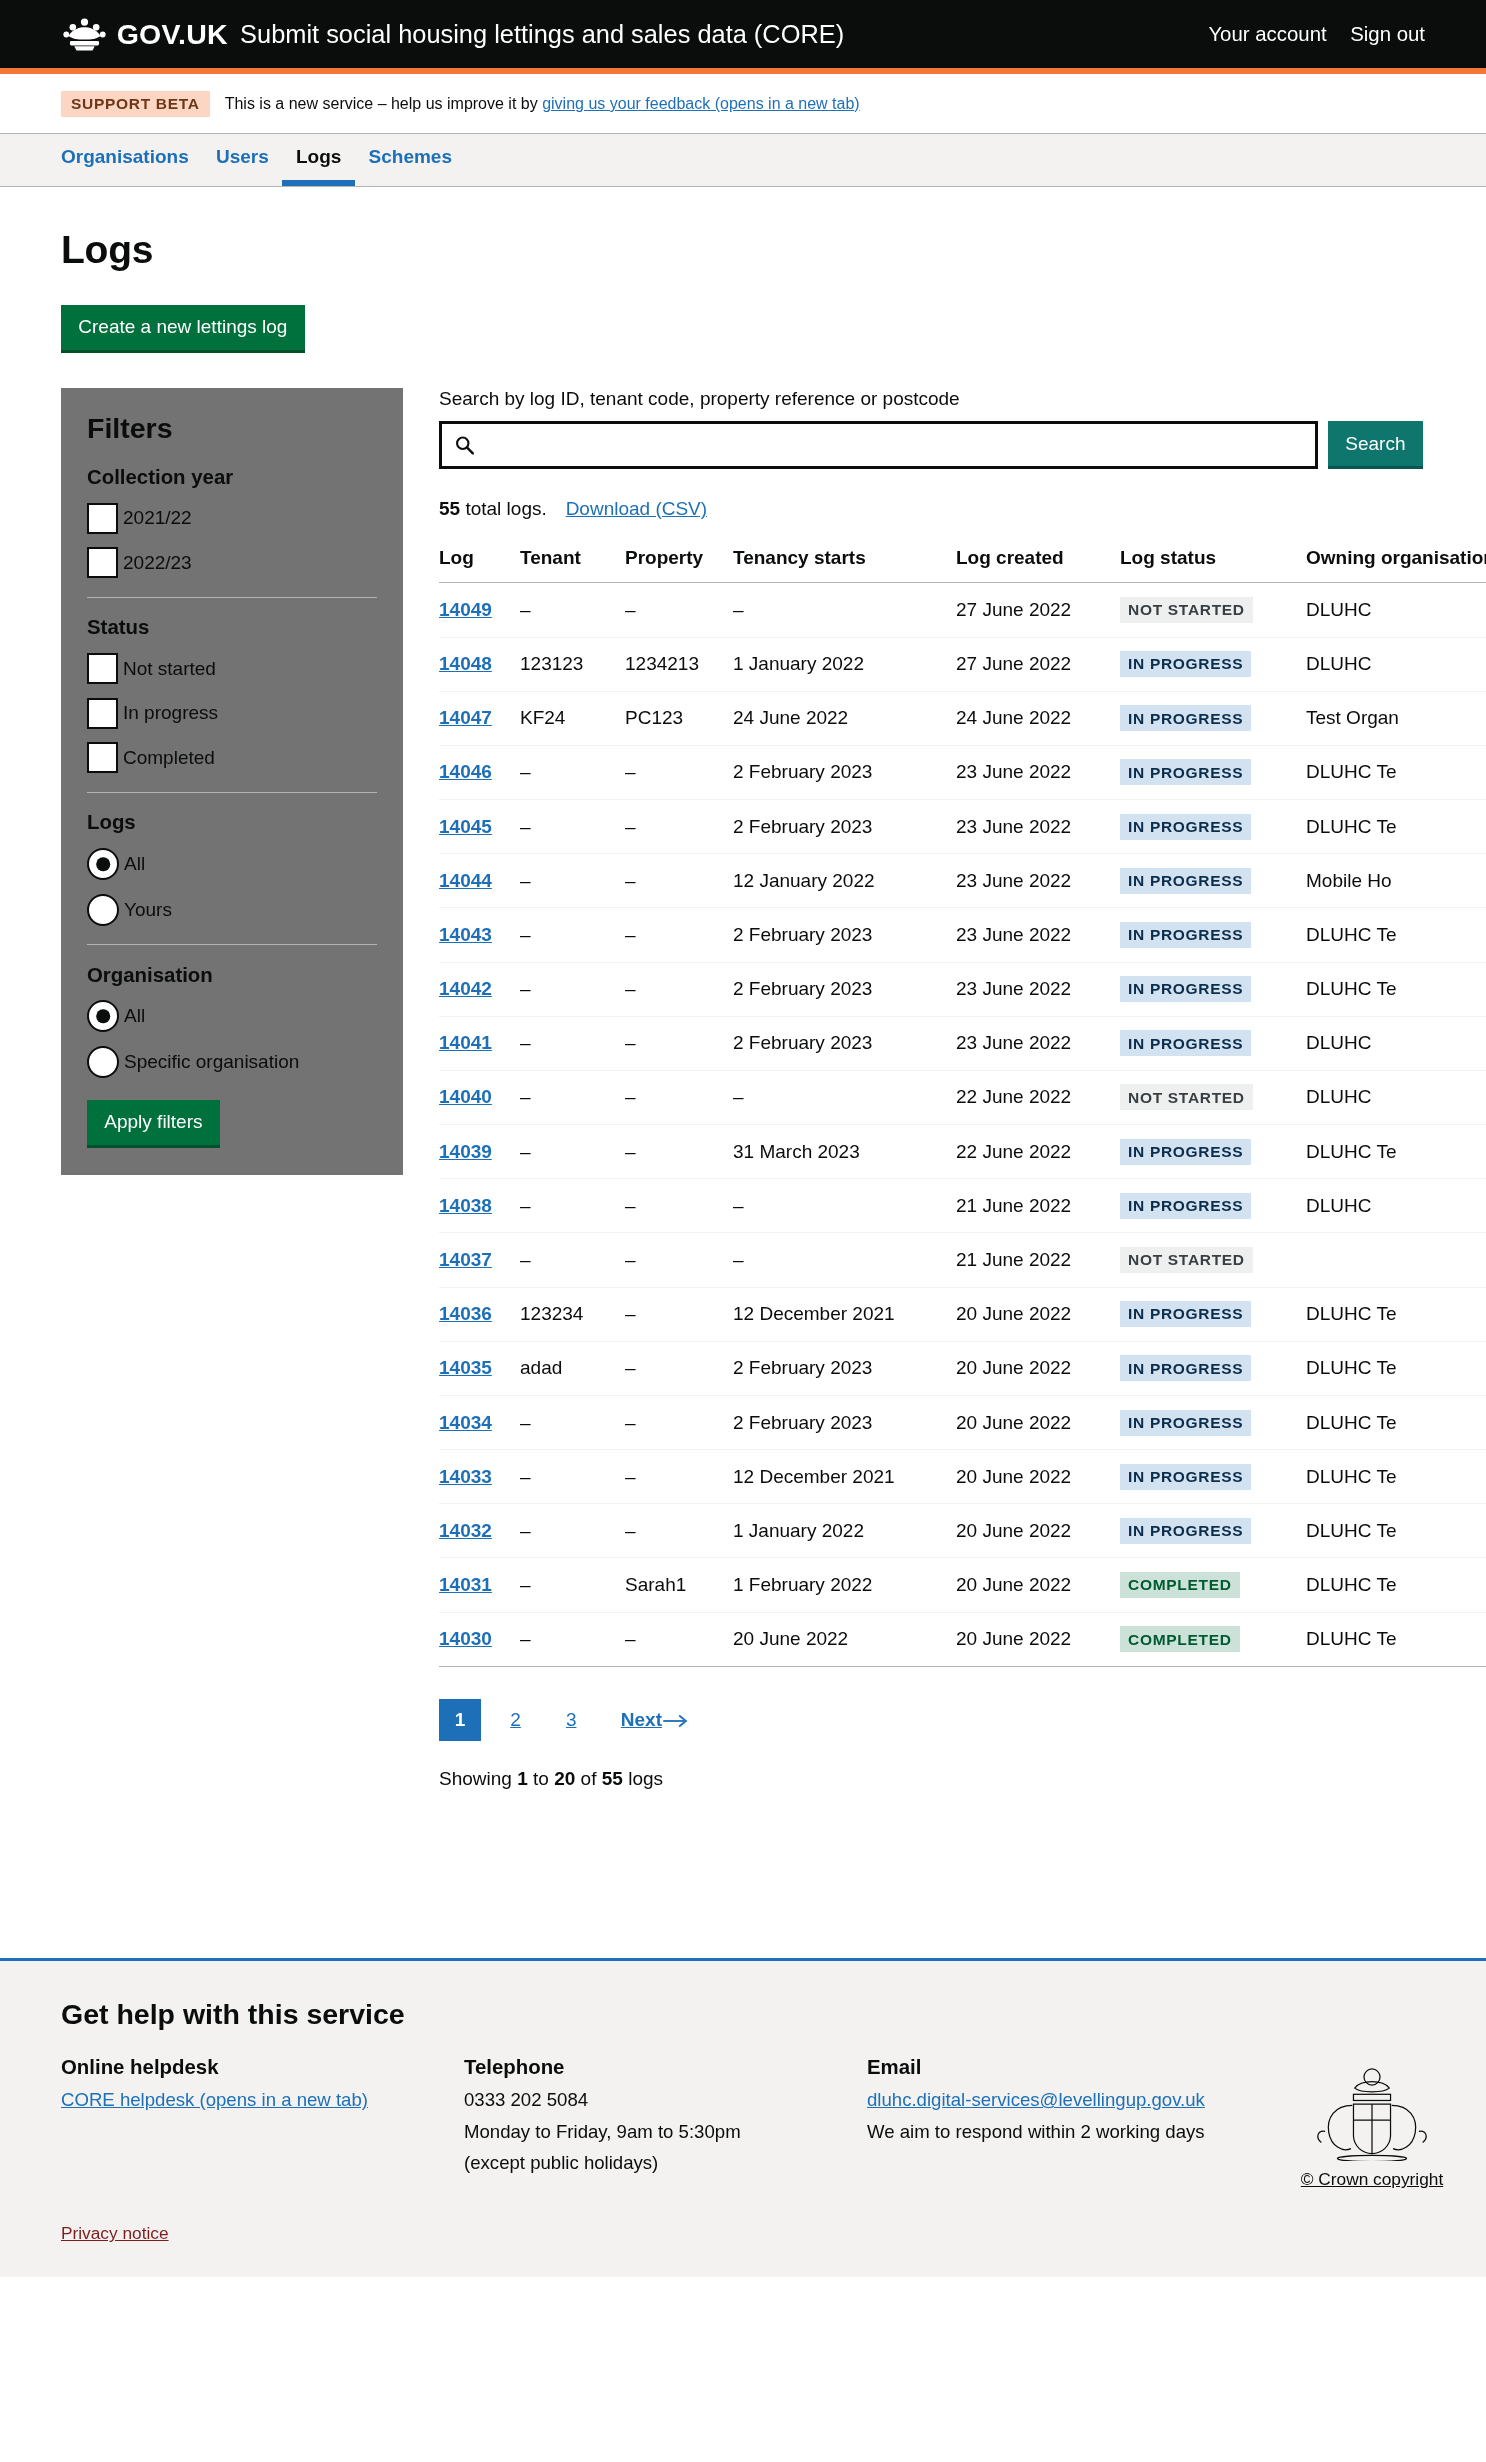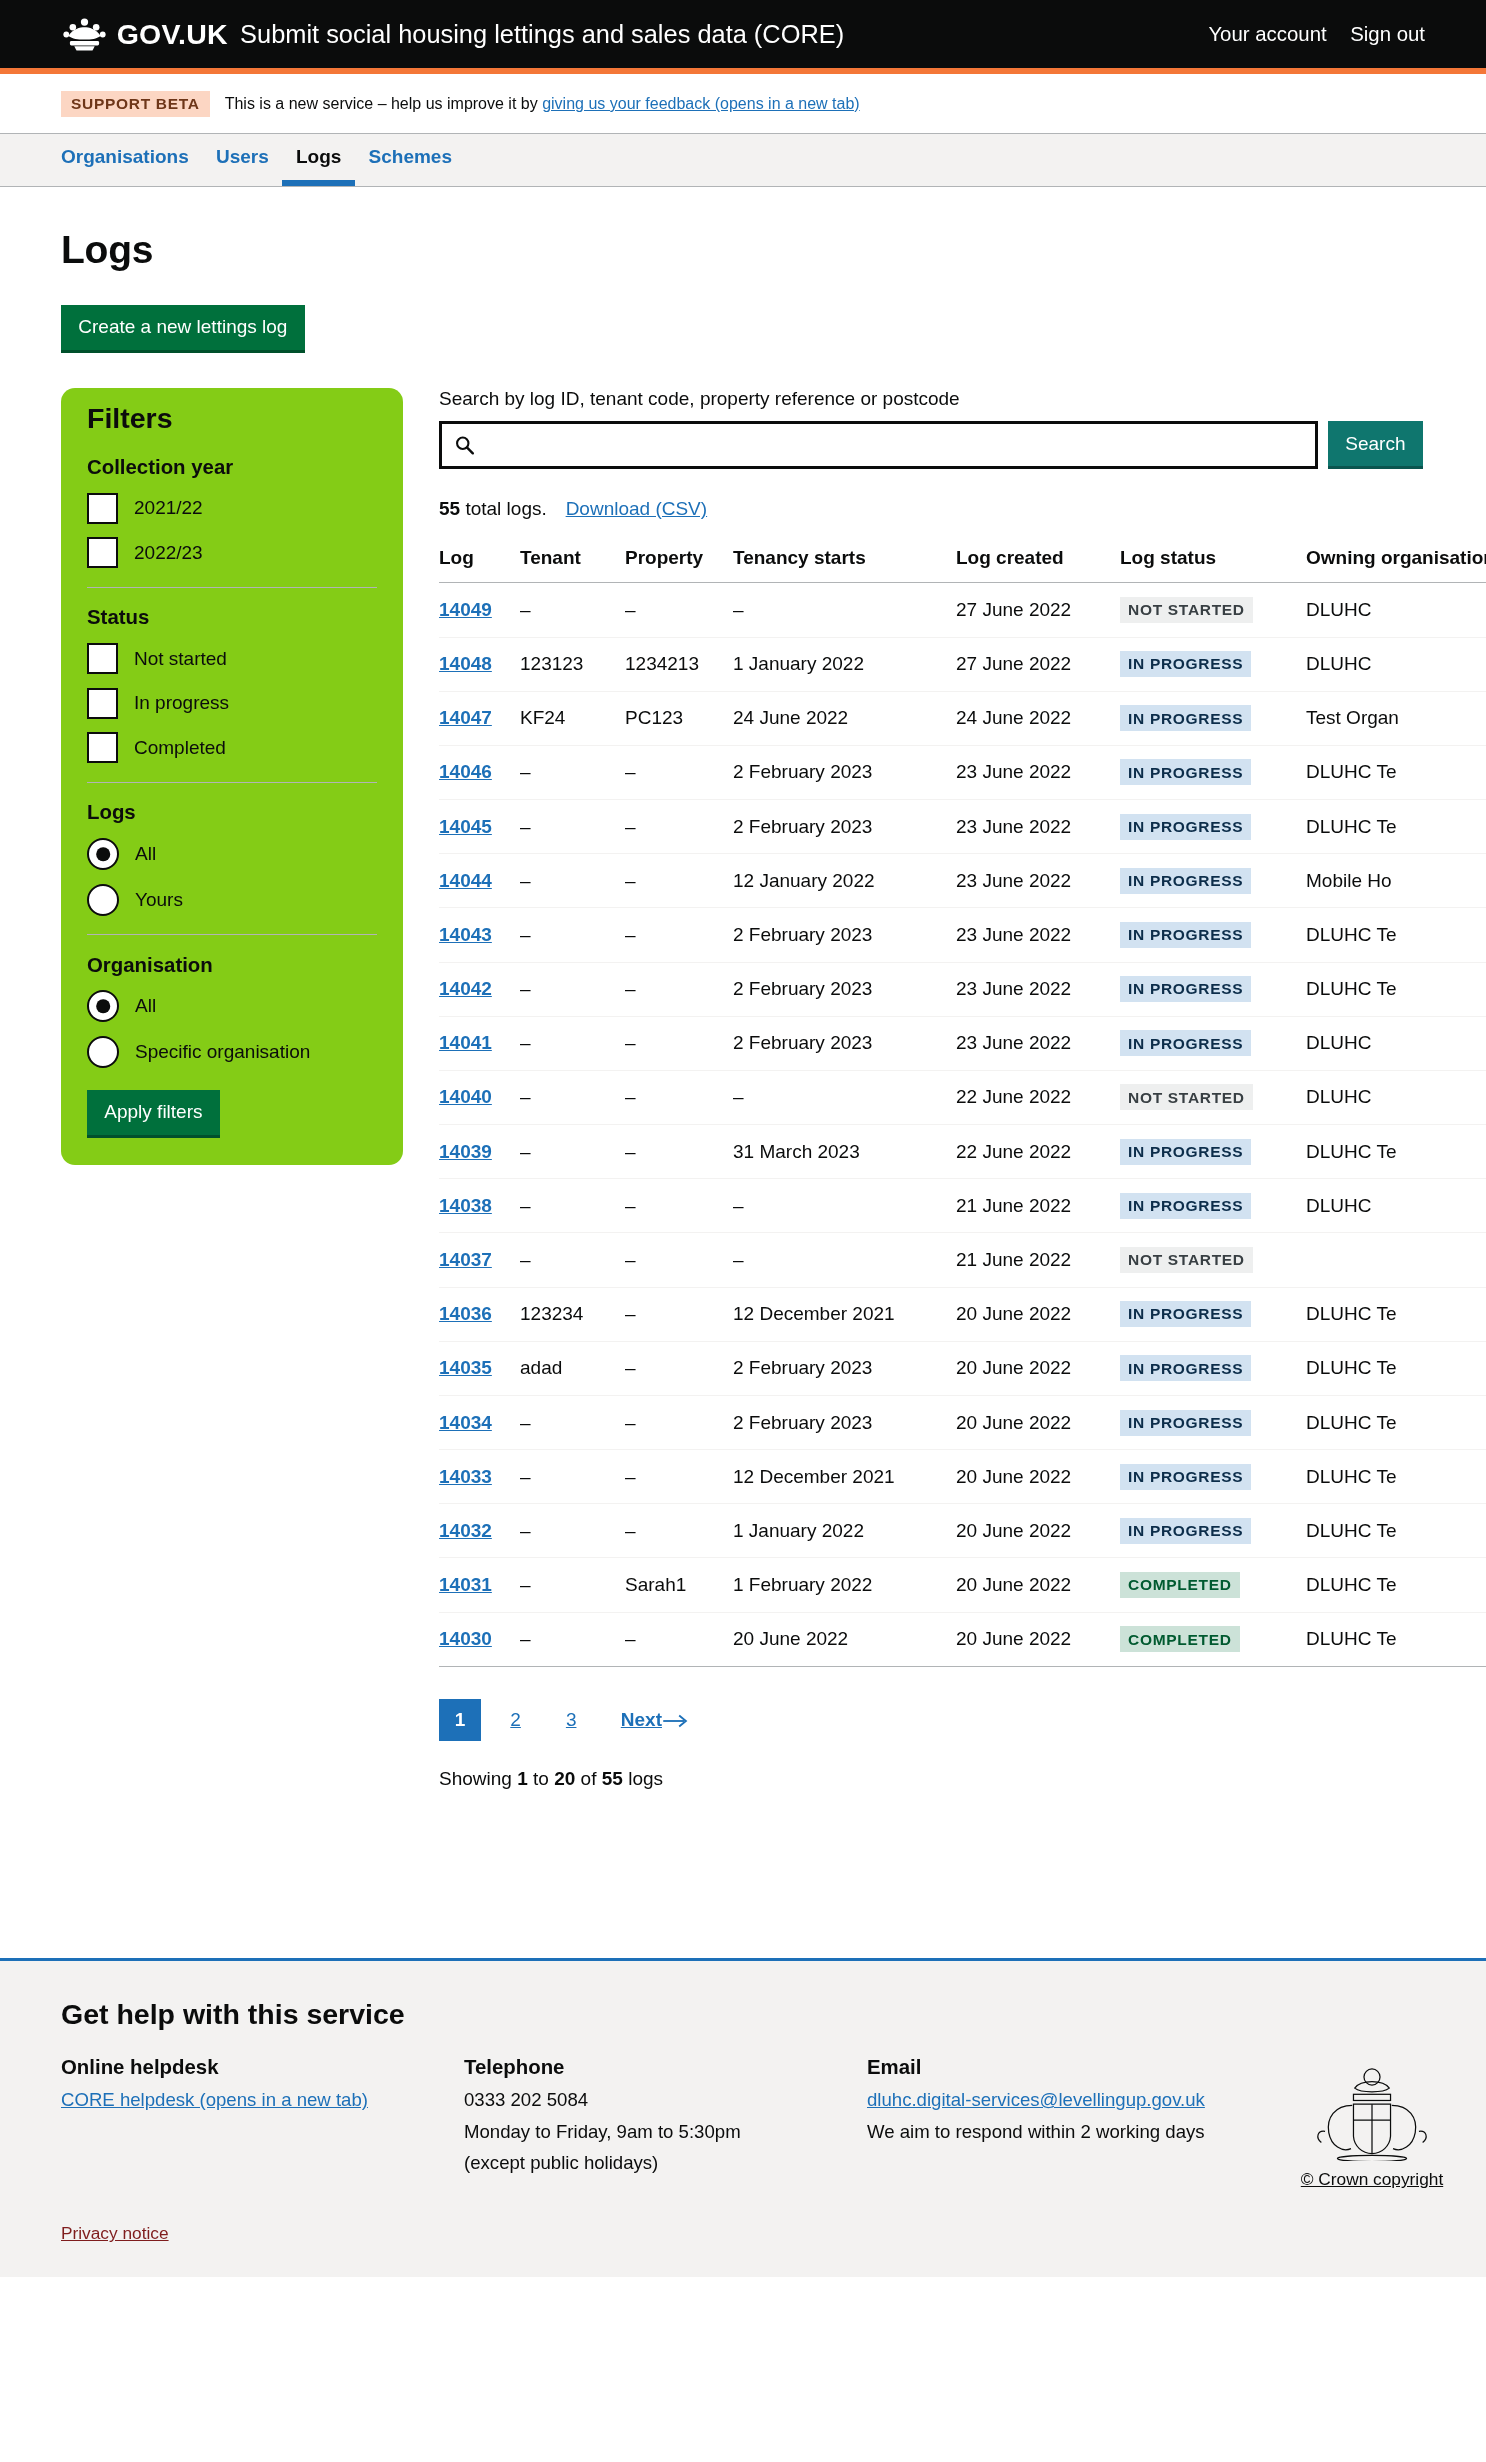--- a/index.html
+++ b/index.html
@@ -147,44 +147,43 @@
     display: flex;
     gap: 36px;
     margin-top: 35px;
     align-items: flex-start;
   }
 
   
   .filters {
     width: 342px;
     flex: 0 0 342px;
-    background: #84cc16;
-    padding: 14px 26px 27px 26px;
-    border-radius: 14px;
+    background: #737373;
+    padding: 24px 26px 27px 26px;
   }
   .filters h2 {
     font-size: 28.5px;
     font-weight: 700;
     margin: 0 0 21px 0;
   }
   .filter-group-title {
     font-size: 20.4px;
     font-weight: 700;
     margin: 0 0 13.6px 0;
   }
   .filter-group { margin-bottom: 16px; }
   .filter-divider {
     border: 0;
     border-top: 1.9px solid #b1b4b6;
     margin: 18.6px 0 18.6px 0;
   }
   .option {
     display: flex;
     align-items: center;
-    gap: 16px;
+    gap: 5px;
     margin-bottom: 13.6px;
     cursor: pointer;
   }
   .checkbox-box {
     width: 31px; height: 31px;
     border: 2.5px solid #0b0c0c;
     background: #ffffff;
     flex: 0 0 auto;
   }
   .radio-circle {

